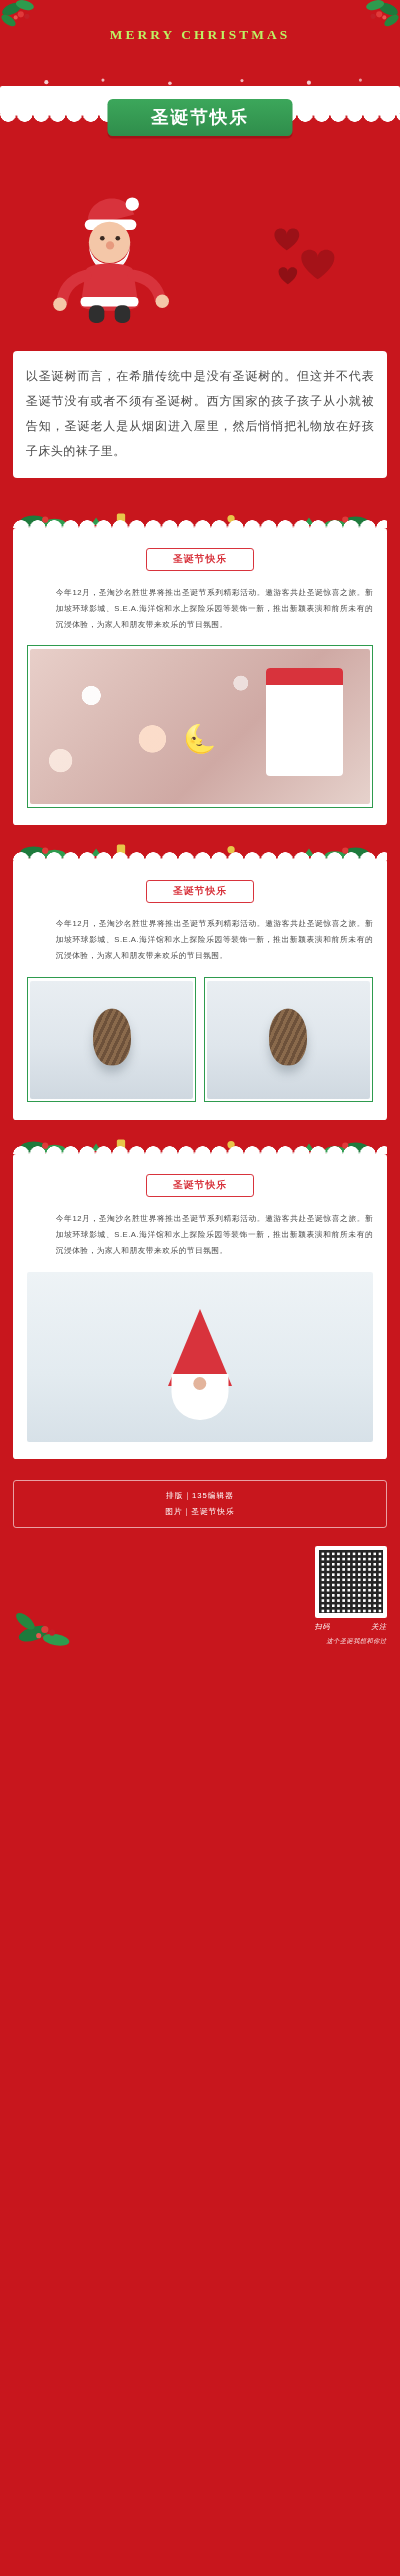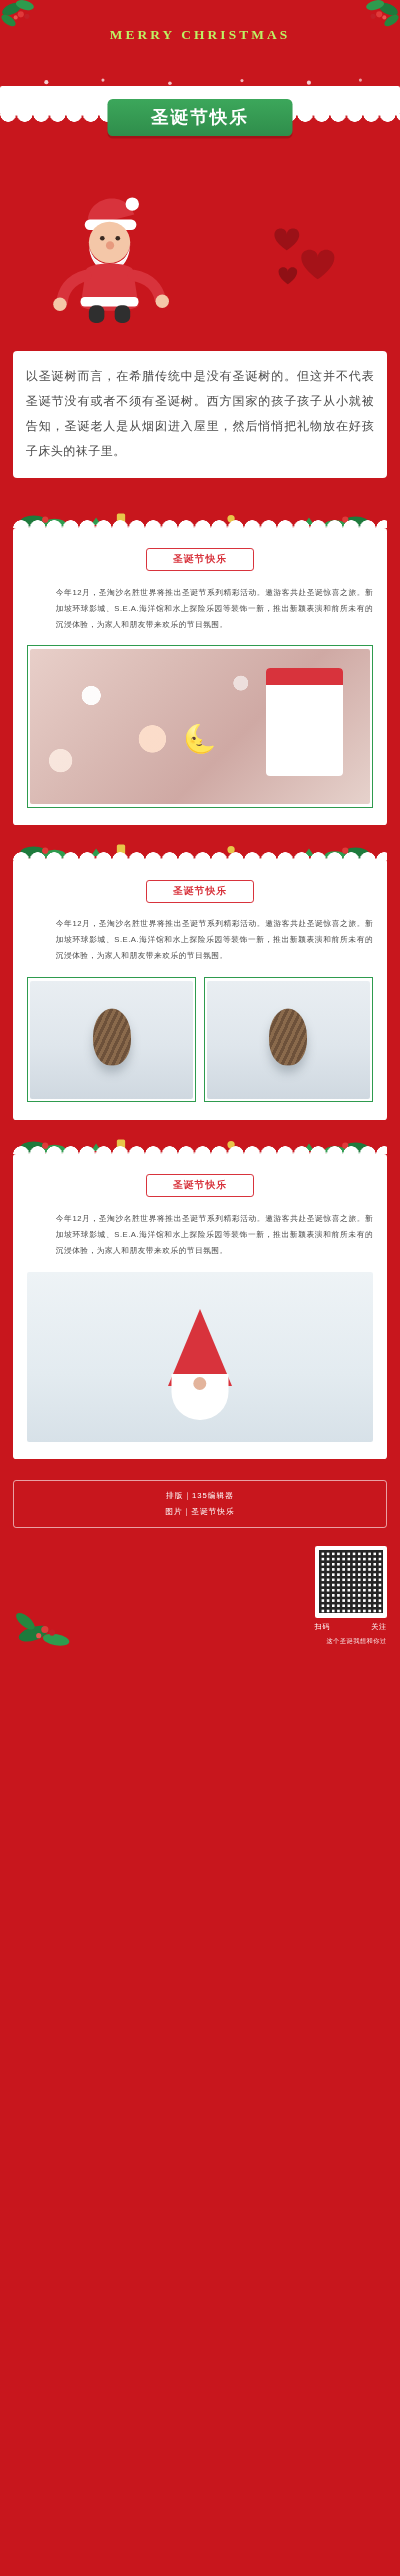--- a/index.html
+++ b/index.html
@@ -282,20 +282,21 @@
     font-size: 7.7px;
     letter-spacing: 1px;
     line-height: 2.1;
   }
 
   
   .footer-qr {
     margin: 17.5px 13.4px 0 13.4px;
     position: relative;
     height: 98px;
+    font-style: italic;
   }
   .qr-box {
     position: absolute;
     right: 0;
     top: 0;
     width: 72px;
     height: 72px;
     background: #fff;
     padding: 4.1px;
     border-radius: 2.1px;

